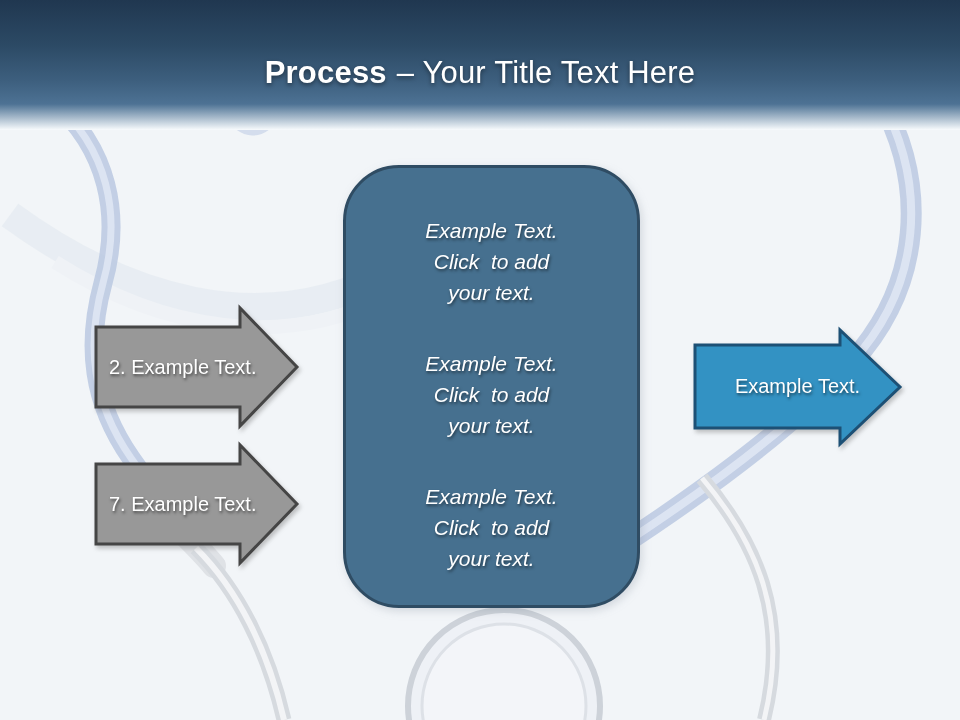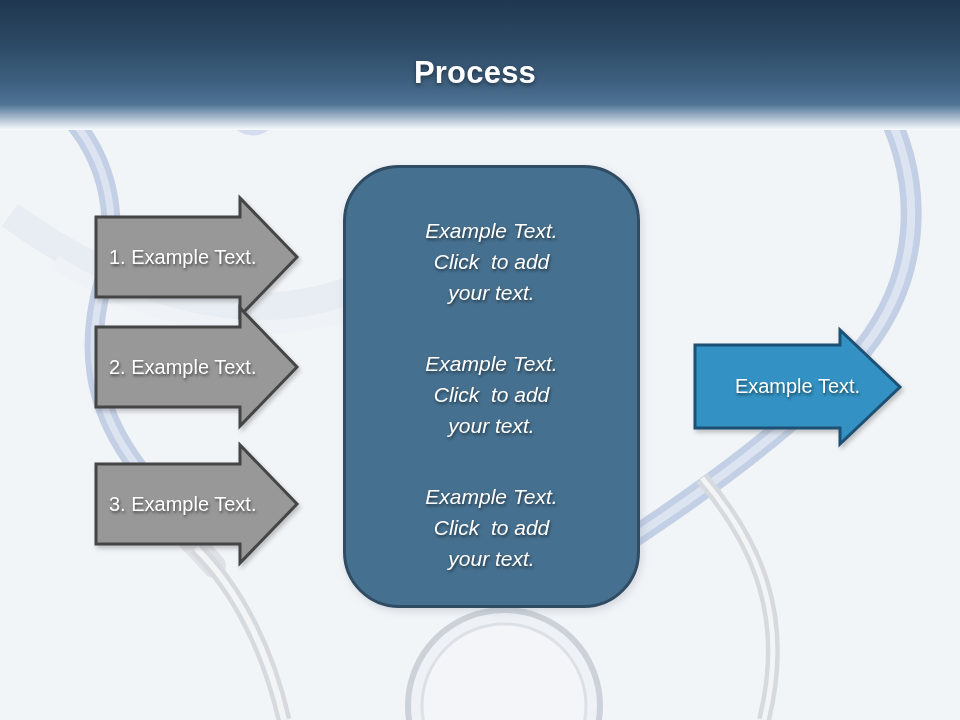--- a/index.html
+++ b/index.html
@@ -77,42 +77,37 @@
     <path d="M702,478 C756,542 790,615 764,720" stroke="#d6dadf" stroke-width="14" fill="none"></path>
     <path d="M702,478 C756,542 790,615 764,720" stroke="#f3f4f6" stroke-width="5" fill="none"></path>
 
     <circle cx="504" cy="706" r="96" fill="#eef1f6" stroke="#cdd2d9" stroke-width="6"></circle>
     <circle cx="504" cy="706" r="82" fill="#f3f5f9" stroke="#dde1e7" stroke-width="3"></circle>
   </svg>
 
   <div class="header">
     <div class="title">
       <span class="title-bold">Process</span>
+      <span class="title-rest">– Your Title Text Here</span>
     </div>
   </div>
 
-  <div class="arrow" style="left:96px;top:198px;">
-    <svg width="201" height="118" viewBox="0 0 201 118">
-      <polygon class="gray-poly" points="0,19 144,19 144,0 201,59 144,118 144,99 0,99"></polygon>
-    </svg>
-    <span class="arrow-label gray-label">1. Example Text.</span>
-  </div>
 
   <div class="arrow" style="left:96px;top:308px;">
     <svg width="201" height="118" viewBox="0 0 201 118">
       <polygon class="gray-poly" points="0,19 144,19 144,0 201,59 144,118 144,99 0,99"></polygon>
     </svg>
     <span class="arrow-label gray-label">2. Example Text.</span>
   </div>
 
   <div class="arrow" style="left:96px;top:445px;">
     <svg width="201" height="118" viewBox="0 0 201 118">
       <polygon class="gray-poly" points="0,19 144,19 144,0 201,59 144,118 144,99 0,99"></polygon>
     </svg>
-    <span class="arrow-label gray-label">3. Example Text.</span>
+    <span class="arrow-label gray-label">7. Example Text.</span>
   </div>
 
   <div class="panel">
     <div class="panel-inner">
       <div class="panel-block">
         <div class="panel-line">Example Text.</div>
         <div class="panel-line">Click  to add</div>
         <div class="panel-line">your text.</div>
       </div>
       <div class="panel-block">

